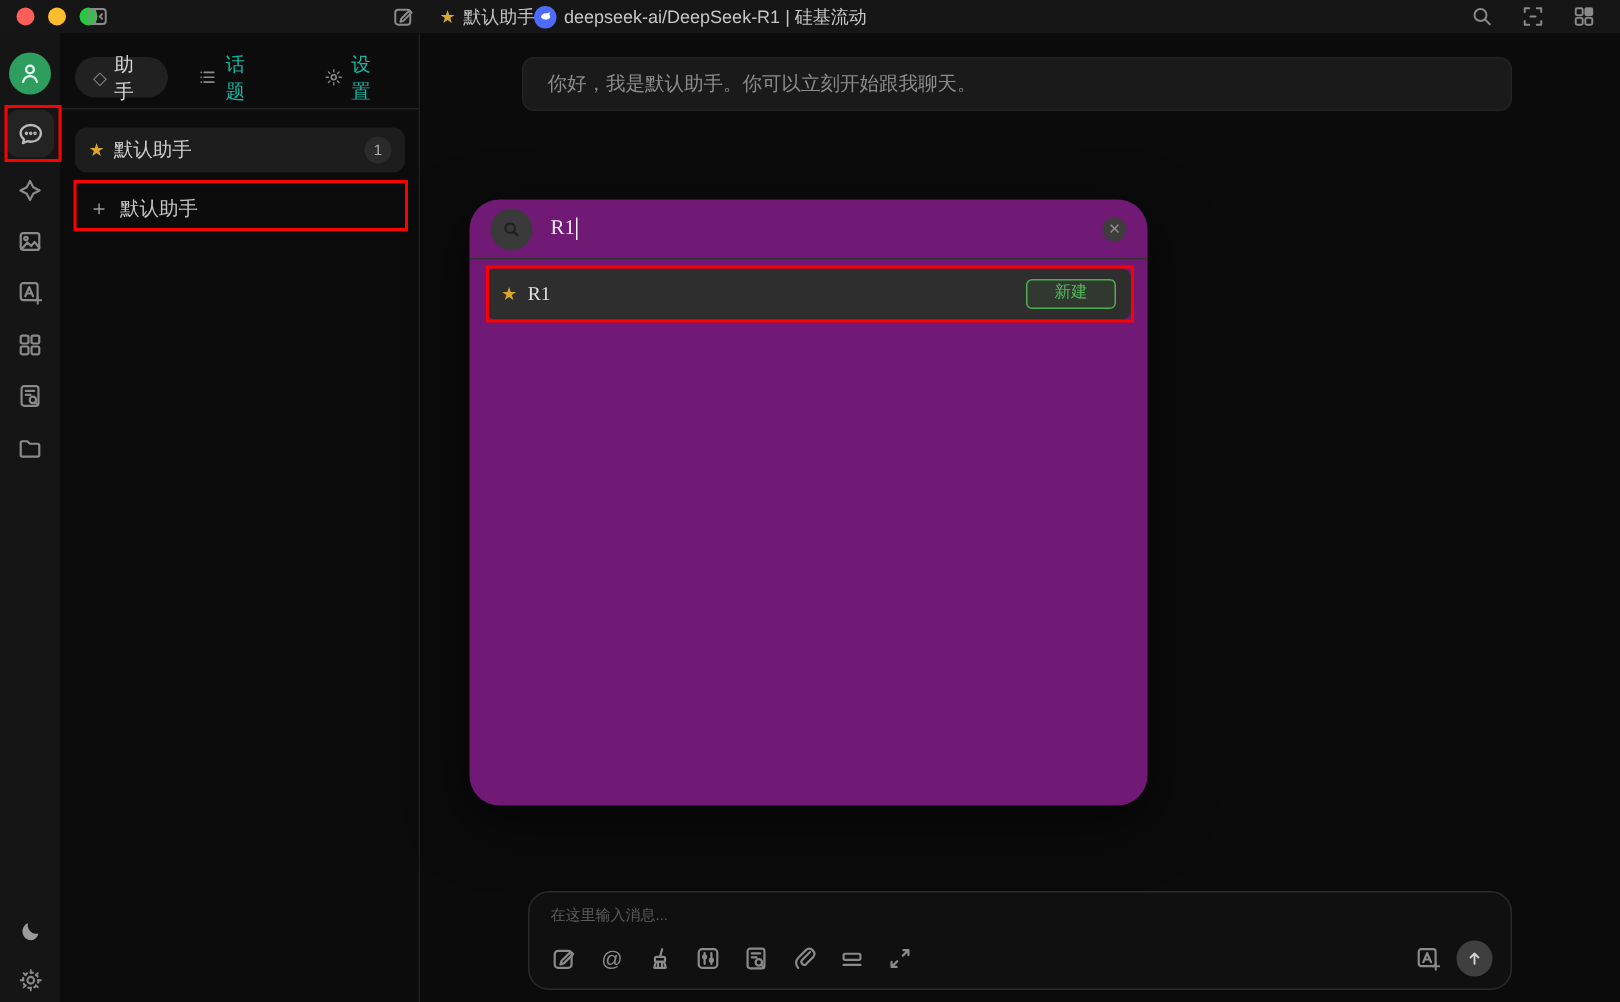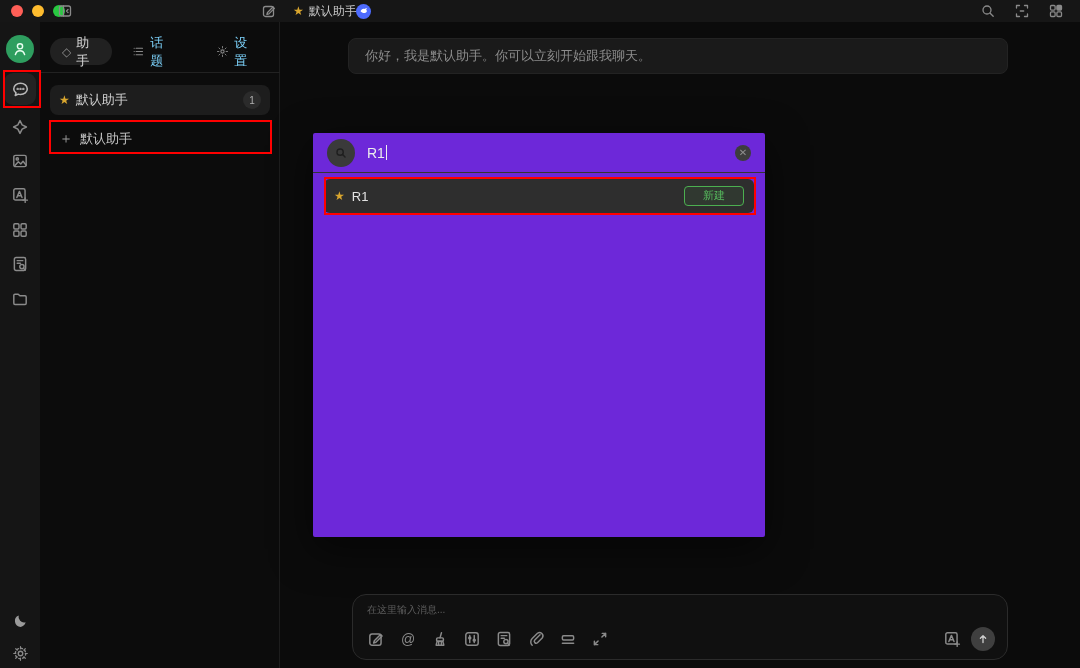--- a/index.html
+++ b/index.html
@@ -21,35 +21,35 @@
 
   
   .sidebar { position:absolute; top:22px; left:0; width:40px; height:646px; background:#151515; }
   .sideic { position:absolute; left:50%; transform:translateX(-50%); width:30px; height:30px; display:flex; align-items:center; justify-content:center; }
   .avatar { position:absolute; left:6px; top:13px; width:28px; height:28px; border-radius:50%; background:#2e9e5f; display:flex; align-items:center; justify-content:center; }
   .chat-active { position:absolute; left:4px; top:51px; width:32px; height:32px; border-radius:9px; background:#232323; display:flex; align-items:center; justify-content:center; }
 
   
   .panel { position:absolute; top:22px; left:40px; width:240px; height:646px; background:#0c0c0c; border-right:1px solid #1d1d1d; }
   .tabs { position:absolute; top:16px; left:10px; width:220px; height:27px; display:flex; align-items:center; }
-  .tab { display:flex; align-items:center; gap:5px; font-size:13px; color:#7dd3fc; height:27px; padding:0 12px; }
+  .tab { display:flex; align-items:center; gap:5px; font-size:13px; color:#14b8a6; height:27px; padding:0 12px; }
   .tab.active { background:#212121; border-radius:14px; color:#d6d6d6; }
   .tab .tic { font-size:12px; color:#8a8a8a; }
   .panel-divider { position:absolute; top:50px; left:0; width:240px; height:1px; background:#222; }
   .assist-item { position:absolute; top:63px; left:10px; width:220px; height:30px; background:#1d1d1d; border-radius:8px; display:flex; align-items:center; padding:0 9px; gap:6px; font-size:13px; color:#cfcfcf; }
   .count-badge { margin-left:auto; width:18px; height:18px; border-radius:50%; background:#2b2b2b; color:#b0b0b0; font-size:10px; display:flex; align-items:center; justify-content:center; }
   .add-assist { position:absolute; top:101px; left:10px; width:221px; height:32px; display:flex; align-items:center; padding:0 9px; gap:7px; font-size:13px; color:#c6c6c6; border-radius:8px; }
   .plus { color:#9a9a9a; font-size:14px; }
 
   
   .main { position:absolute; top:22px; left:281px; width:790px; height:646px; background:#0b0b0b; }
   .greeting { position:absolute; top:16px; left:67px; width:660px; height:36px; background:#1a1a1a; border:1px solid #232323; border-radius:8px; display:flex; align-items:center; padding:0 16px; font-size:13px; color:#8c8c8c; }
 
   
-  .modal { position:absolute; top:111px; left:32px; width:452px; height:404px; background:#6d28d9; border-radius:2px; box-shadow:0 12px 40px rgba(0,0,0,.55); }
+  .modal { position:absolute; top:111px; left:32px; width:452px; height:404px; background:#701a75; border-radius:20px; box-shadow:0 12px 40px rgba(0,0,0,.55);font-family:Liberation Serif, serif; }
   .search-row { position:absolute; top:0; left:0; width:452px; height:39px; display:flex; align-items:center; padding:0 14px; gap:12px; }
   .mag-circle { width:28px; height:28px; border-radius:50%; background:#3a3a3a; display:flex; align-items:center; justify-content:center; flex:none; }
   .query { font-size:14px; color:#ececec; display:flex; align-items:center; }
   .caret { display:inline-block; width:1px; height:15px; background:#efefef; margin-left:1px; }
   .clear-btn { margin-left:auto; width:16px; height:16px; border-radius:50%; background:#3d3d3d; color:#8f8f8f; font-size:10px; display:flex; align-items:center; justify-content:center; }
   .modal-divider { position:absolute; top:39px; left:0; width:452px; height:1px; background:#343434; }
   .result-row { position:absolute; top:46px; left:11px; width:430px; height:34px; background:#2e2e2e; border-radius:6px; display:flex; align-items:center; padding:0 10px; gap:7px; font-size:13px; color:#e2e2e2; }
   .new-badge { margin-left:auto; border:1px solid #4caf50; color:#55b85c; background:rgba(76,175,80,.08); font-size:11px; border-radius:4px; padding:2px 18px; line-height:1.2; }
 
   
@@ -94,20 +94,21 @@
     <div class="tb-text" style="left:293px">
       <span class="star">★</span>
       <span>默认助手</span>
     </div>
     <div class="tb-text" style="left:356px">
       <span class="dslogo">
         <svg width="10" height="10" viewBox="0 0 16 16">
             <path d="M2.5 8.5c1-3.5 4.5-4.8 6.8-3.6.8-1.4 2.6-1.6 3.6-.8-.9.3-1.5 1.1-1.4 2 1.6 1.2 1.4 3.3-.4 4.4-2.6 1.6-6.3 1-8.6-2z" fill="#fff" stroke="none"></path>
           </svg>
       </span>
+      <span>deepseek-ai/DeepSeek-R1 | 硅基流动</span>
     </div>
     <div class="tbtn" style="left:980px">
       <svg class="ic" viewBox="0 0 16 16">
           <circle cx="7" cy="7" r="4"></circle>
           <path d="m10.2 10.2 3 3"></path>
         </svg>
     </div>
     <div class="tbtn" style="left:1014px">
       <svg class="ic" viewBox="0 0 16 16">
           <path d="M5.5 2.5h-3V5M13.5 5V2.5h-3M5.5 13.5h-3V11M13.5 11v2.5h-3M6.3 8h3.4"></path>

